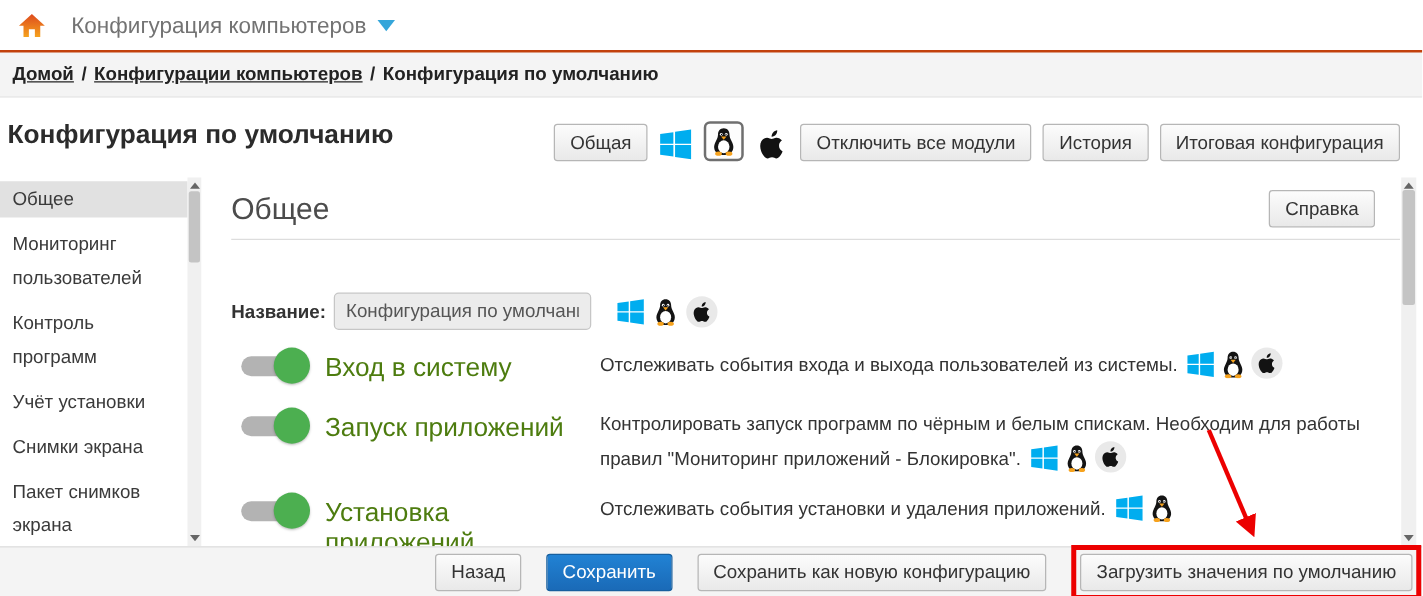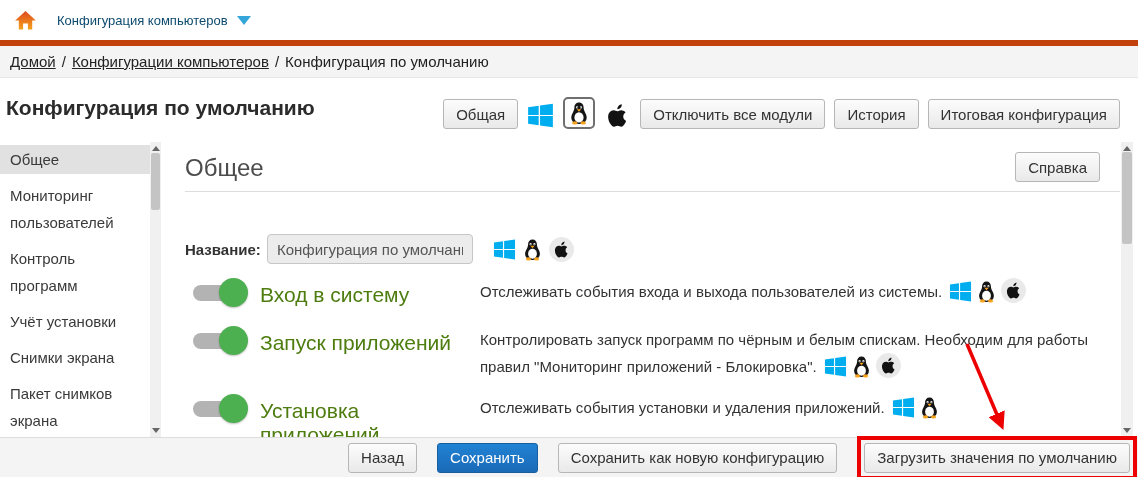--- a/index.html
+++ b/index.html
@@ -3,28 +3,28 @@
 <meta charset="utf-8">
 <style>
   * { margin:0; padding:0; box-sizing:border-box; }
   html,body { background:#fff; }
   body { font-family:"Liberation Sans","DejaVu Sans",sans-serif; color:#333; }
   .screen { position:relative; width:1138px; height:477px; background:#fff; overflow:hidden; }
 
   
   .topbar { position:absolute; top:0; left:0; width:100%; height:40px; background:#fff; display:flex; align-items:center; }
   .home-ic { width:23px; height:23px; margin-left:14px; cursor:pointer; }
-  .app-title { margin-left:20px; font-size:13px; color:#0c4a6e; cursor:pointer; }
+  .app-title { margin-left:20px; font-size:18px; color:#737373; cursor:pointer; }
   .caret { width:0; height:0; border-left:7px solid transparent; border-right:7px solid transparent;
            border-top:9px solid #35a6da; margin-left:9px; cursor:pointer; }
 
   
   .breadcrumb { position:absolute; top:40px; left:0; width:100%; height:38px; background:#f4f4f4;
-                border-top:6px solid #c2410c; border-bottom:1px solid #e6e6e6;
-                display:flex; align-items:center; padding-left:10px; font-size:15px; color:#222; }
+                border-top:2px solid #c2410c; border-bottom:1px solid #e6e6e6;
+                display:flex; align-items:center; padding-left:10px; font-size:15px; color:#222;font-weight:bold; }
   .breadcrumb a { color:#222; text-decoration:underline; cursor:pointer; }
   .breadcrumb .sep { margin:0 6px; color:#222; }
 
   
   .pagehead { position:absolute; top:79px; left:0; width:100%; height:63px; background:#fff; }
   .page-title { position:absolute; left:6px; top:17px; font-size:21px; font-weight:bold; color:#2b2b2b; }
   .head-controls { position:absolute; right:18px; top:18px; display:flex; align-items:flex-end; gap:9px; }
   .btn { display:inline-flex; align-items:center; justify-content:center; height:30px; padding:0 12px;
          font-size:15px; color:#333; background:linear-gradient(#fcfcfc,#e9e9e9);
          border:1px solid #b6b6b6; border-radius:3px; cursor:pointer; white-space:nowrap;

